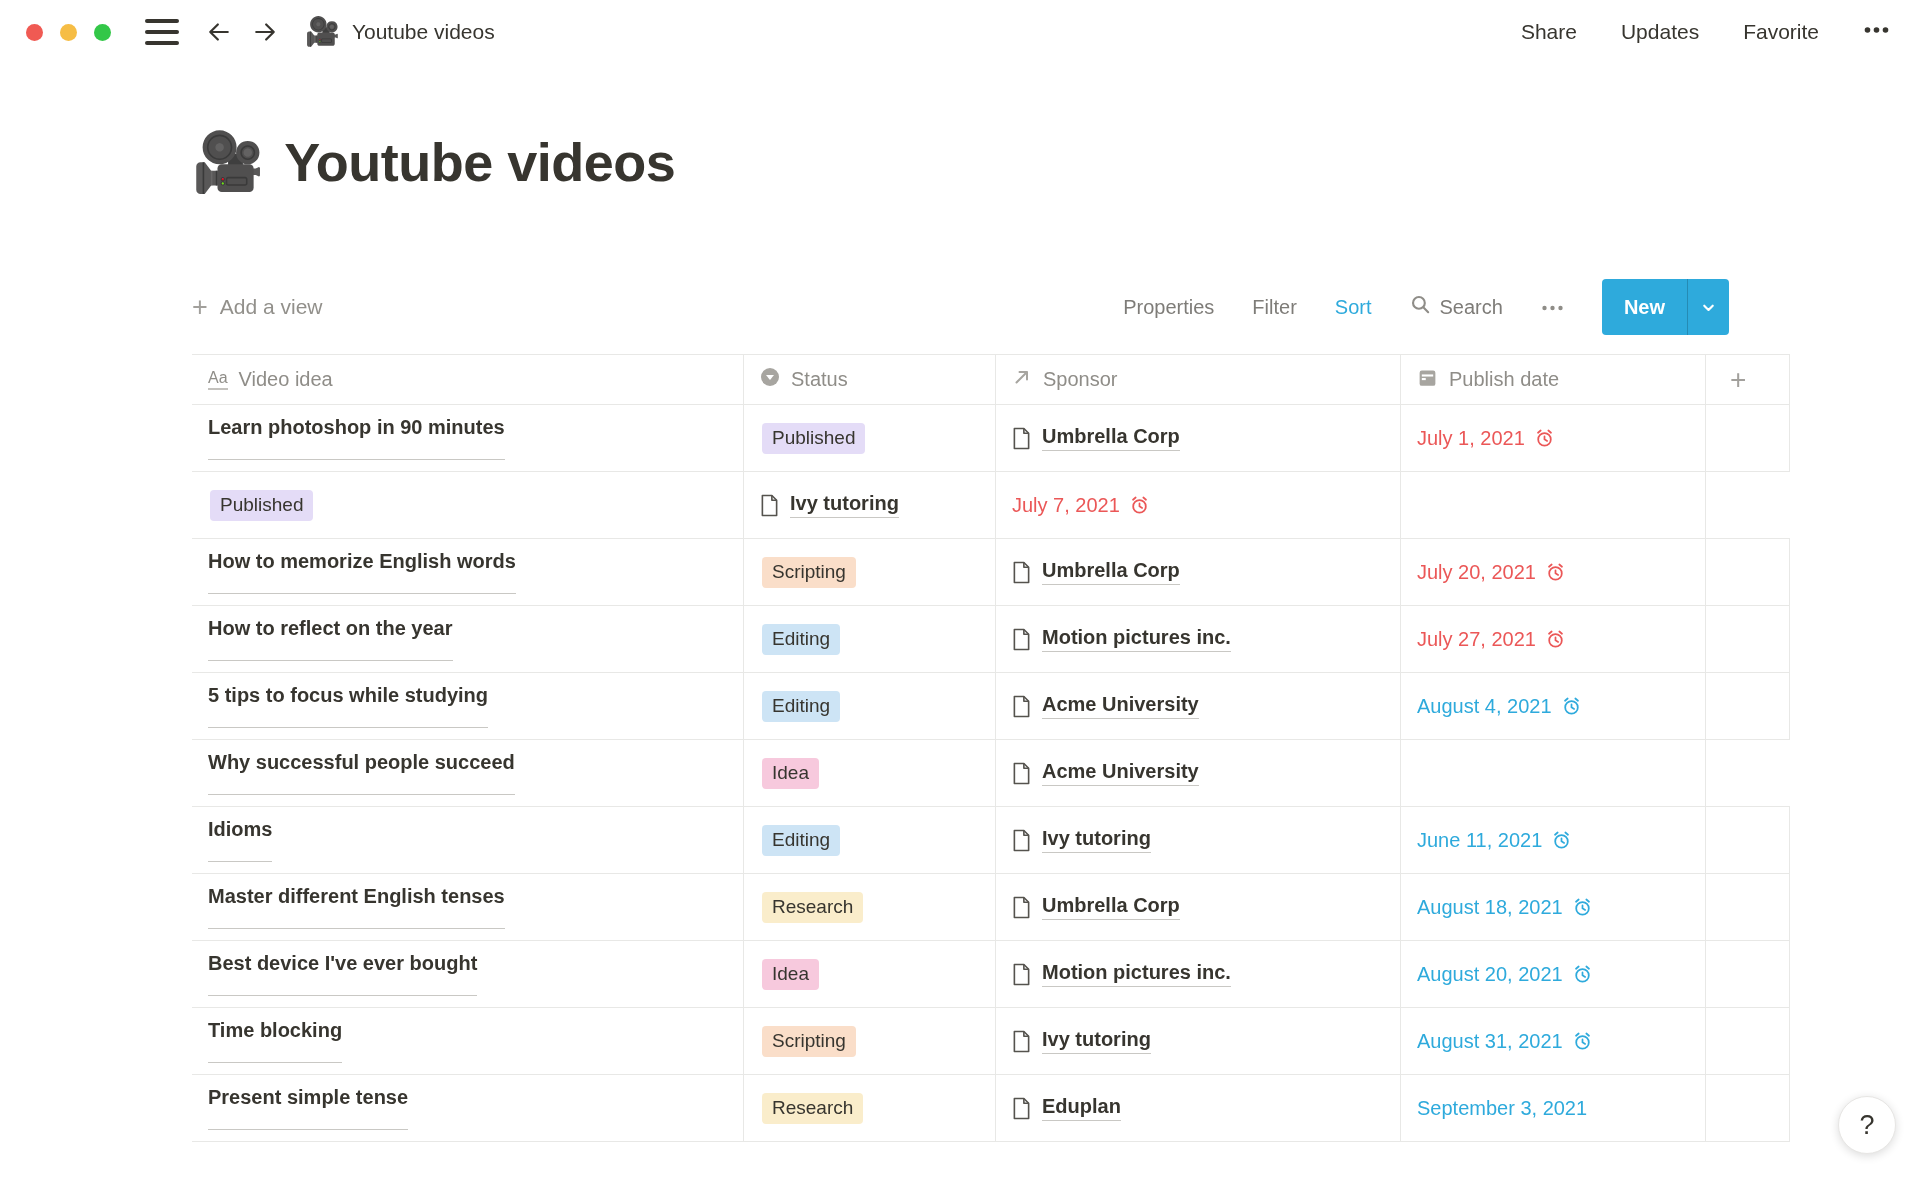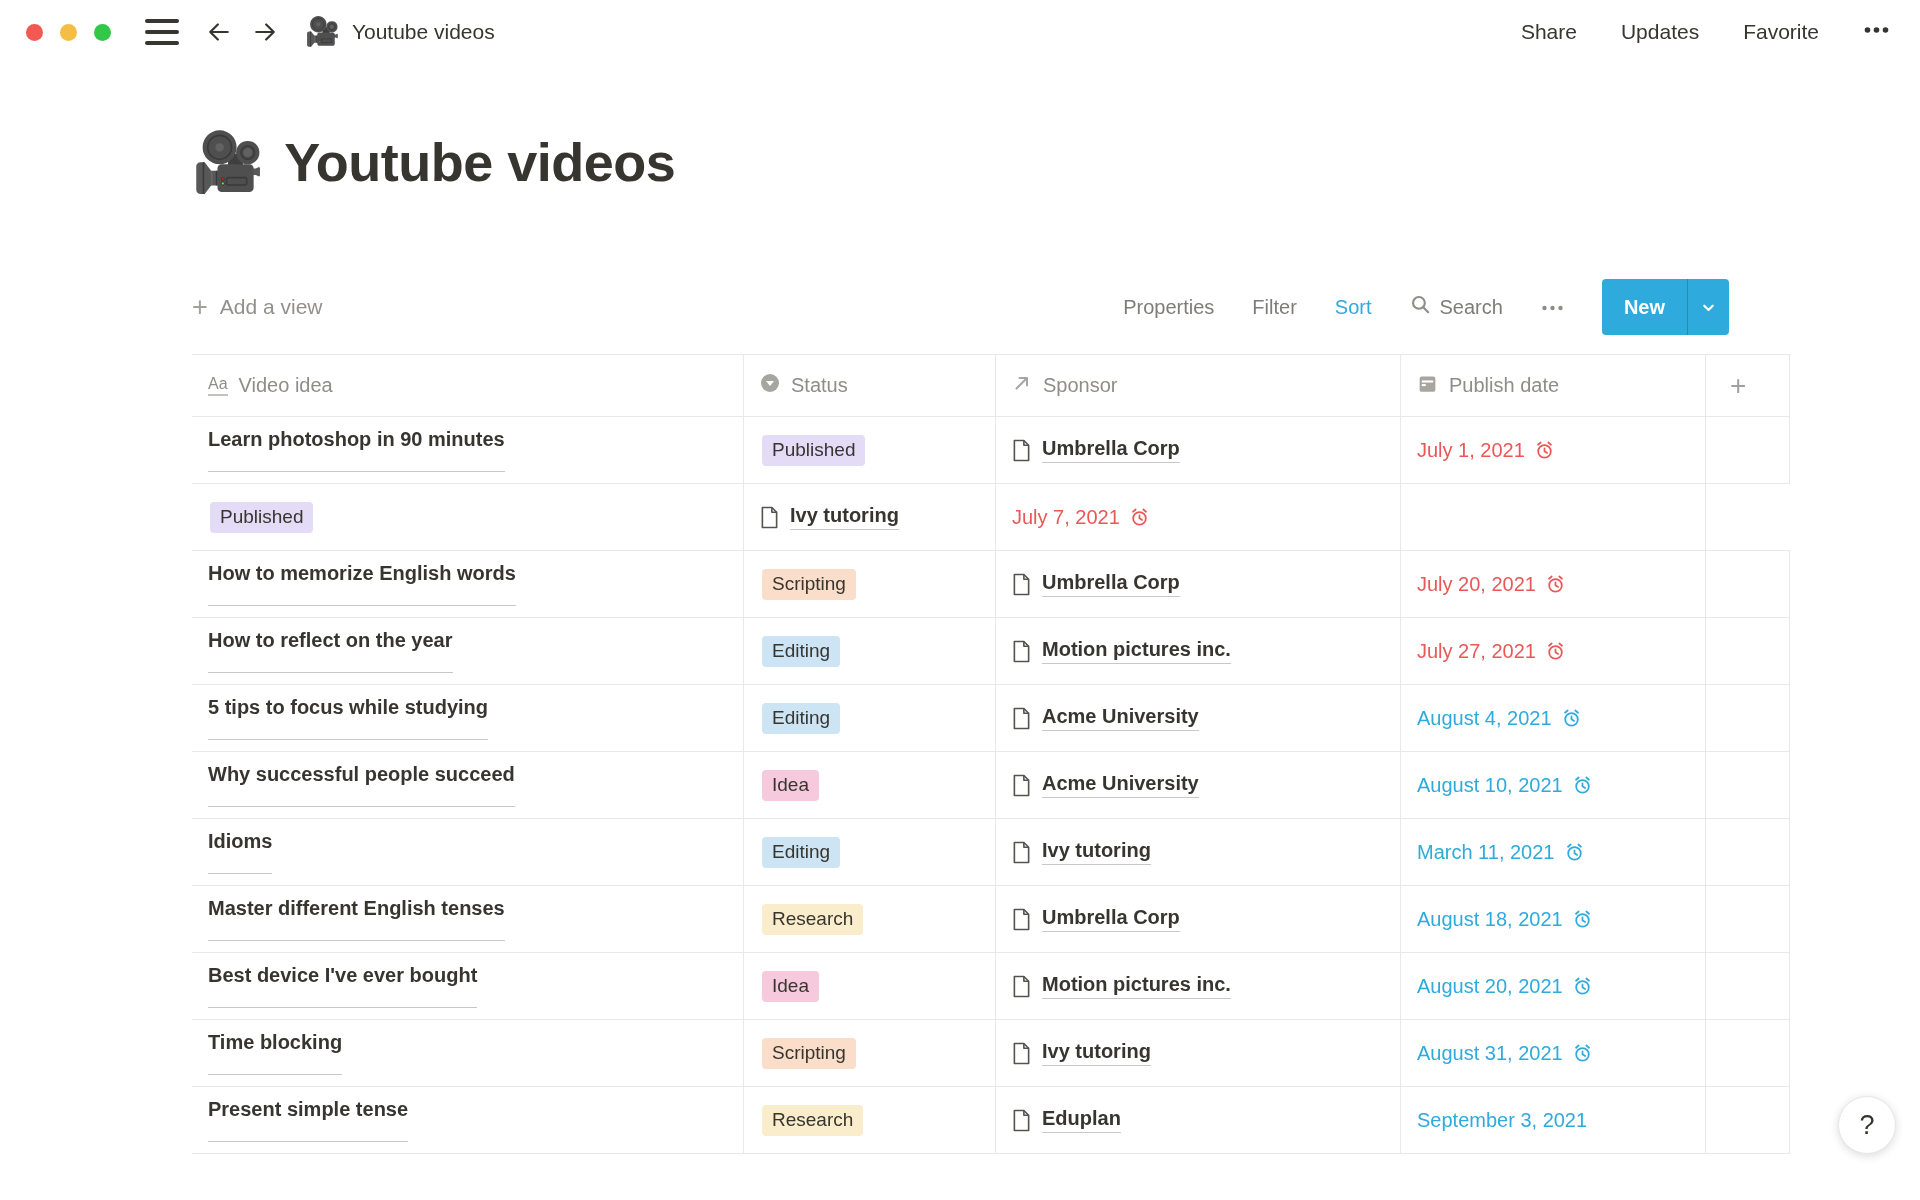--- a/index.html
+++ b/index.html
@@ -39,21 +39,21 @@
   .t-dots { display:flex; align-items:center; cursor:pointer; }
   .new-btn { display:flex; align-items:stretch; height:56px; border-radius:4px; overflow:hidden;
     color:#ffffff; font-weight:700; font-size:20px; cursor:pointer; }
   .new-main { display:flex; align-items:center; padding:0 22px; }
   .new-chev { display:flex; align-items:center; justify-content:center; width:42px;
     border-left:1px solid rgba(0,0,0,0.18); }
 
   
   .table { margin-top:24px; }
   .thead, .trow { display:grid; grid-template-columns:552px 252px 405px 305px 84px; }
-  .thead { height:63px; border-top:1px solid #e8e8e6; border-bottom:1px solid #e8e8e6;
+  .thead { height:51px; border-top:1px solid #e8e8e6; border-bottom:1px solid #e8e8e6;
     color:#8f8d88; font-size:20px; }
   .th { display:flex; align-items:center; gap:11px; padding:0 10px 0 16px;
     border-right:1px solid #e8e8e6; cursor:pointer; }
   .th.th-plus { justify-content:flex-start; padding-left:24px; font-size:28px; font-weight:300; color:#a2a09c; }
   .aa-icon { font-size:16px; color:#8f8d88; border-bottom:2px solid #c3c1bd; line-height:1.15; padding-bottom:1px; }
 
   .trow { height:67px; border-bottom:1px solid #e8e8e6; }
   .td { display:flex; align-items:center; padding:0 10px 0 16px; border-right:1px solid #e8e8e6; overflow:hidden; }
   .td-status { padding-left:18px; }
   .row-title { font-size:20px; font-weight:600; border-bottom:1.5px solid #c9c8c4;
@@ -360,52 +360,41 @@
         </div>
       <div class="td td-sponsor">
         <span class="page-icon">
             <svg width="19" height="23" viewBox="0 0 20 24" fill="none" stroke="#55534e" stroke-width="1.7" stroke-linejoin="round">
               <path d="M2.5 1.5 H12.5 L17.5 6.5 V22.5 H2.5 Z"></path>
               <path d="M12.5 1.5 V6.5 H17.5"></path>
             </svg>
           </span>
         <span class="sponsor-text">Acme University</span>
       </div>
+      <div class="td"></div>
+    </div>
+
+    <div class="trow">
+      <div class="td">
+          <span class="row-title">Idioms</span>
+        </div>
+      <div class="td td-status">
+          <span class="pill" style="background: rgb(205, 228, 245);">Editing</span>
+        </div>
+      <div class="td td-sponsor">
+        <span class="page-icon">
+            <svg width="19" height="23" viewBox="0 0 20 24" fill="none" stroke="#55534e" stroke-width="1.7" stroke-linejoin="round">
+              <path d="M2.5 1.5 H12.5 L17.5 6.5 V22.5 H2.5 Z"></path>
+              <path d="M12.5 1.5 V6.5 H17.5"></path>
+            </svg>
+          </span>
+        <span class="sponsor-text">Ivy tutoring</span>
+      </div>
       <div class="td td-date" style="color: rgb(46, 170, 220);">
-        <span>August 10, 2021</span>
-        <span class="alarm">
-            <svg width="21" height="21" viewBox="0 0 24 24" fill="none" stroke="currentColor" stroke-width="2" stroke-linecap="round">
-              <circle cx="12" cy="13" r="7.2"></circle>
-              <path d="M12 9.6 V13 L15 14.8"></path>
-              <path d="M4.6 5.4 L7.6 2.9"></path>
-              <path d="M19.4 5.4 L16.4 2.9"></path>
-            </svg>
-          </span>
-      </div>
-      <div class="td"></div>
-    </div>
-
-    <div class="trow">
-      <div class="td">
-          <span class="row-title">Idioms</span>
-        </div>
-      <div class="td td-status">
-          <span class="pill" style="background: rgb(205, 228, 245);">Editing</span>
-        </div>
-      <div class="td td-sponsor">
-        <span class="page-icon">
-            <svg width="19" height="23" viewBox="0 0 20 24" fill="none" stroke="#55534e" stroke-width="1.7" stroke-linejoin="round">
-              <path d="M2.5 1.5 H12.5 L17.5 6.5 V22.5 H2.5 Z"></path>
-              <path d="M12.5 1.5 V6.5 H17.5"></path>
-            </svg>
-          </span>
-        <span class="sponsor-text">Ivy tutoring</span>
-      </div>
-      <div class="td td-date" style="color: rgb(46, 170, 220);">
-        <span>March 11, 2021</span>
+        <span>June 11, 2021</span>
         <span class="alarm">
             <svg width="21" height="21" viewBox="0 0 24 24" fill="none" stroke="currentColor" stroke-width="2" stroke-linecap="round">
               <circle cx="12" cy="13" r="7.2"></circle>
               <path d="M12 9.6 V13 L15 14.8"></path>
               <path d="M4.6 5.4 L7.6 2.9"></path>
               <path d="M19.4 5.4 L16.4 2.9"></path>
             </svg>
           </span>
       </div>
       <div class="td"></div>

